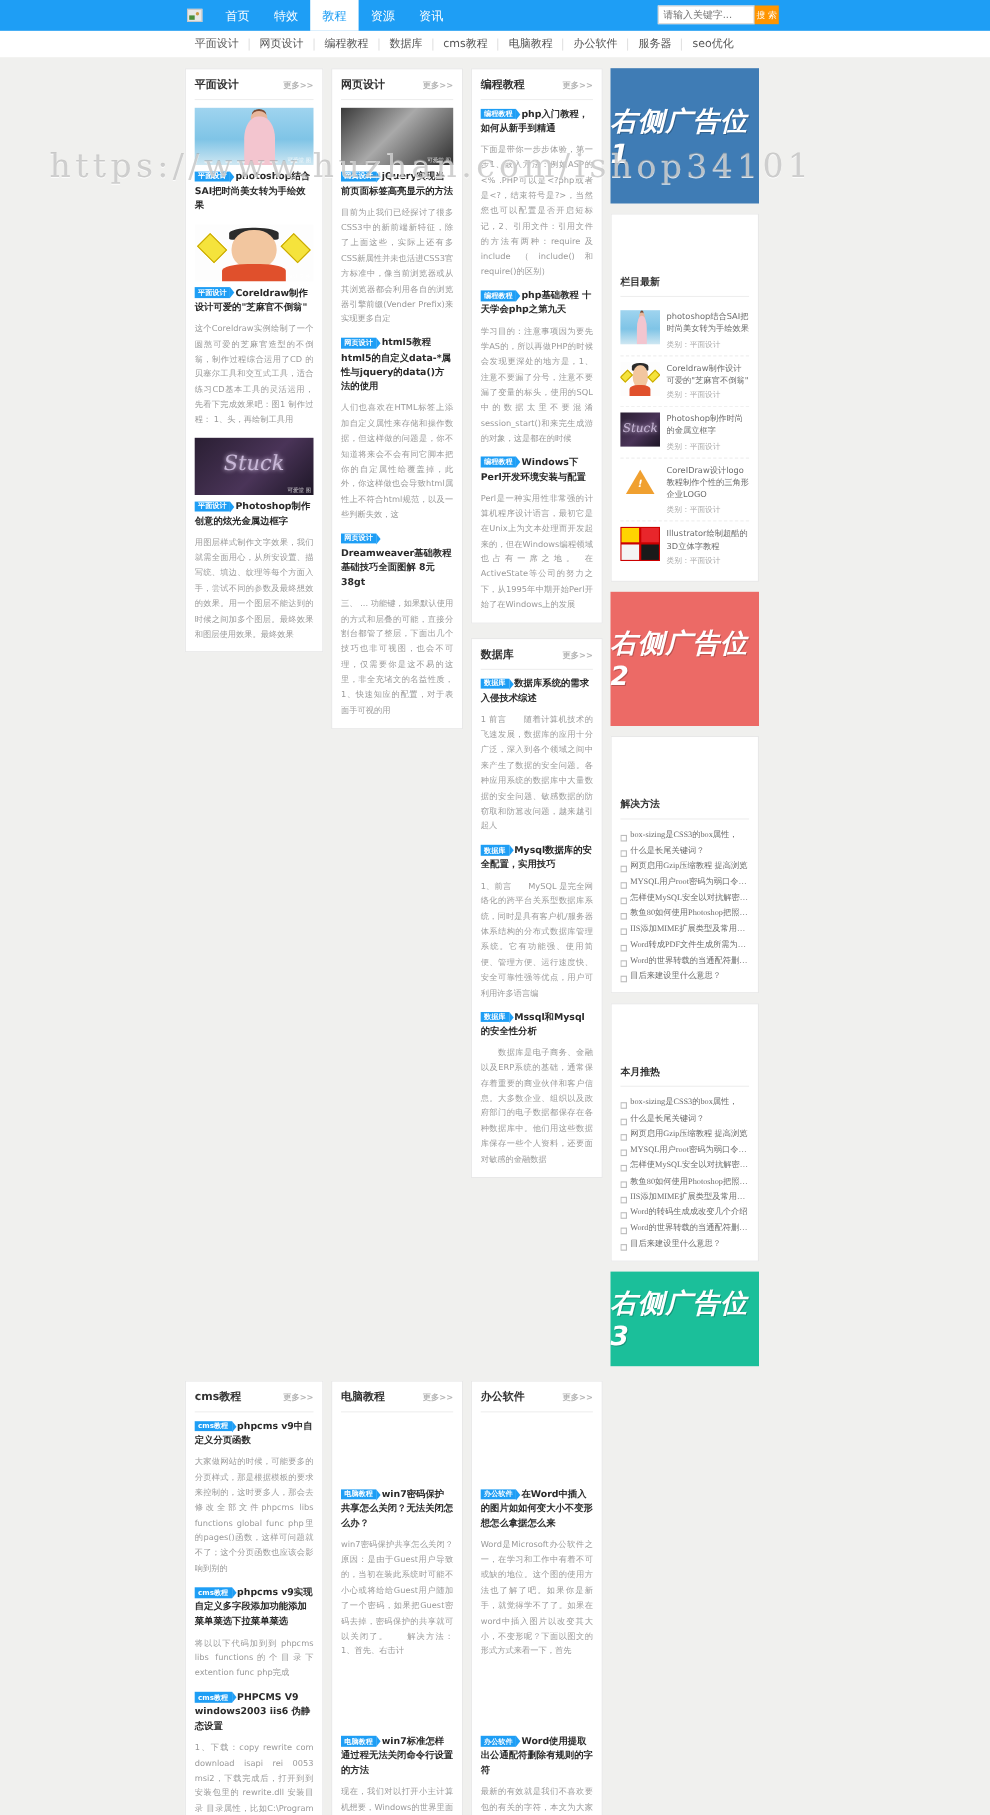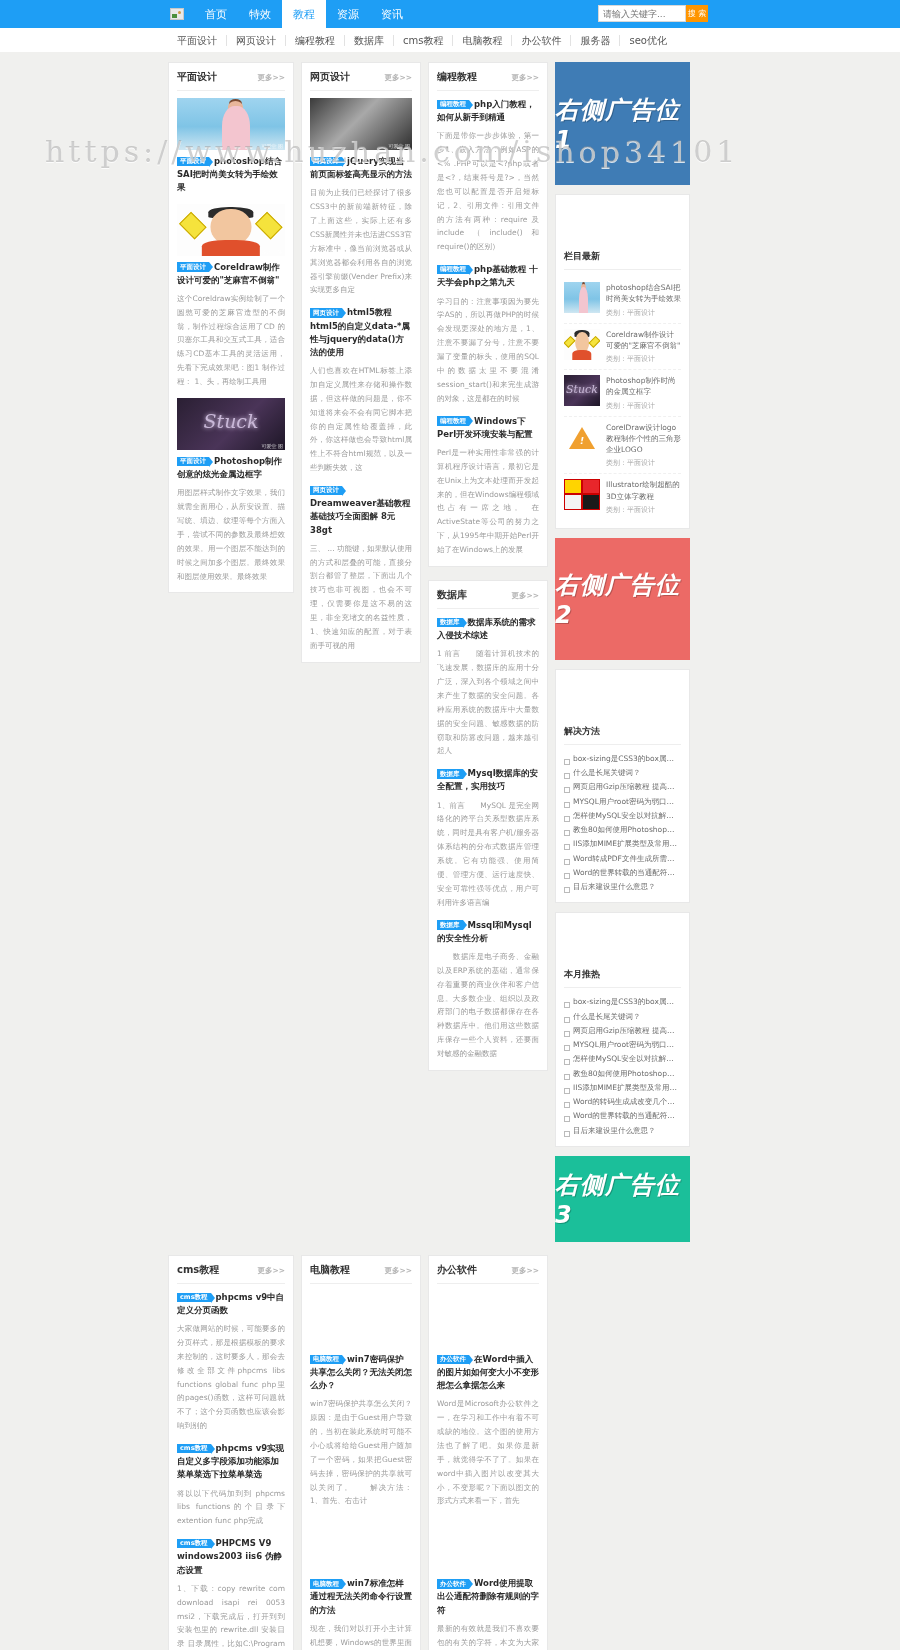--- a/index.html
+++ b/index.html
@@ -125,21 +125,21 @@
   .side-title { font-size:9px; font-weight:bold; color:#333; padding-bottom:6px; border-bottom:1px solid #eee; margin-bottom:7px;margin-top:48px; }
   .side-item { display:flex; gap:6px; padding:5px 0; border-bottom:1px dashed #f0f0f0; }
   .side-item:last-child{border-bottom:none;}
   .side-thumb { width:36px; height:31px; flex:0 0 36px; position:relative; overflow:hidden;}
   .side-txt { flex:1; min-width:0; }
   .side-txt .st { font-size:7.5px; color:#6b6b6b; line-height:1.5; }
   .side-txt .sc { font-size:7px; color:#aaa; margin-top:3px; }
 
   .rank-item {
     font-size:7.5px; color:#6b6b6b; line-height:1.9; padding-left:9px;
-    position:relative; white-space:nowrap; overflow:hidden; text-overflow:ellipsis;
+    position:relative; white-space:nowrap; overflow:hidden; text-overflow:ellipsis;font-family:Liberation Serif, serif;
   }
   .rank-item:before{content:"";position:absolute;left:0;top:7px;width:4px;height:4px;border:1px solid #bbb;}
 </style>
 </head>
 <body>
 
 <div class="page">
 
   <div class="topbar">
     <div class="logo-box">

